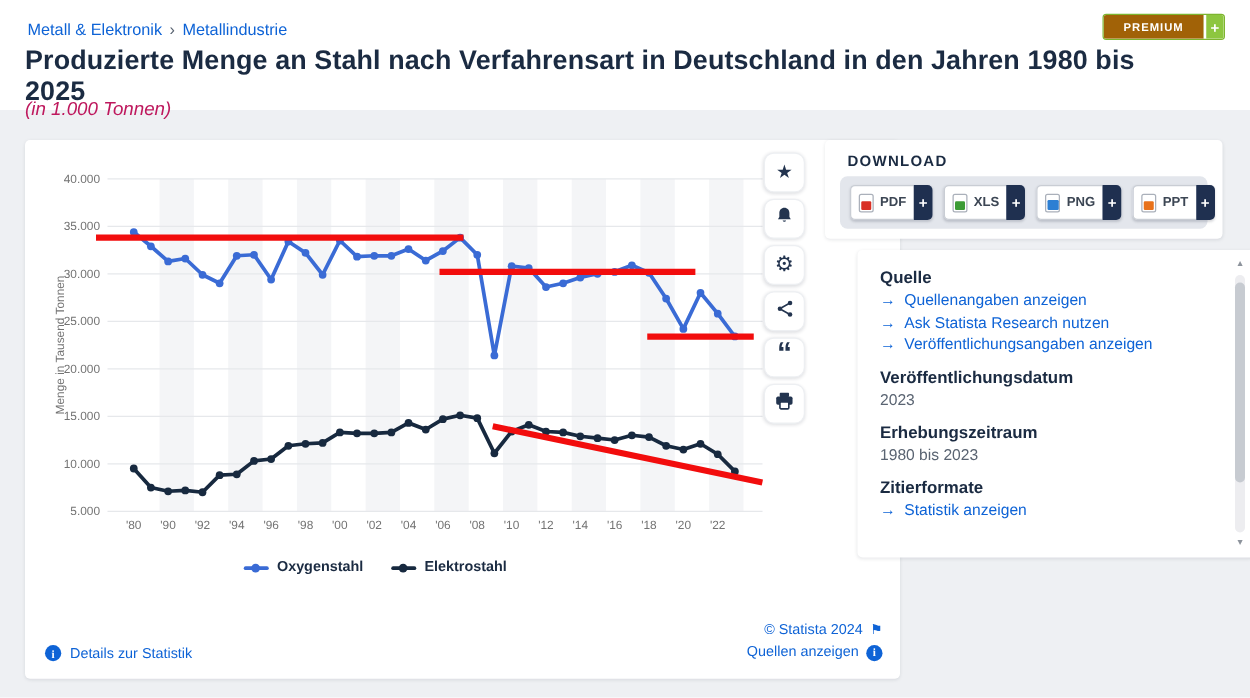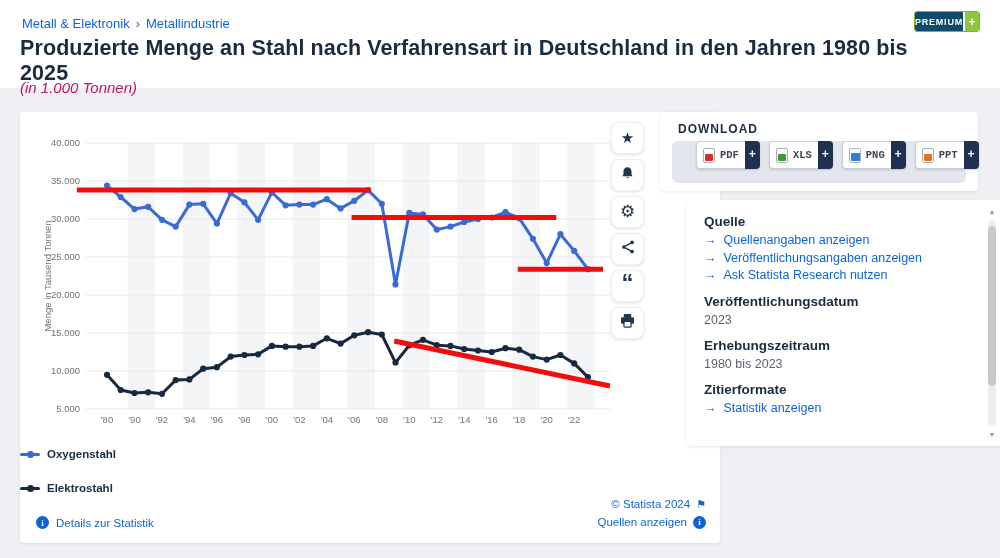--- a/index.html
+++ b/index.html
@@ -7,53 +7,53 @@
   body { font-family:"Liberation Sans", sans-serif; background:#eef0f3; position:relative; overflow:hidden; }
 
   
   .header { position:absolute; left:0; top:0; width:1000px; height:88px; background:#ffffff; }
   .breadcrumb { position:absolute; left:22px; top:16px; font-size:13px; }
   .breadcrumb a { color:#0e63d6; text-decoration:none; cursor:pointer; }
   .breadcrumb .sep { color:#5a6472; margin:0 6px; }
   .page-title { position:absolute; left:20px; top:36px; width:920px; font-size:21.5px; font-weight:bold; color:#1b2b42; letter-spacing:.1px; }
   .page-subtitle { position:absolute; left:20px; top:79px; font-size:15px; font-style:italic; color:#be185d; }
   .premium-badge { position:absolute; right:20px; top:11px; display:flex; align-items:stretch; border:1px solid #7db52f; border-radius:3px; overflow:hidden; background:#fff; cursor:pointer; }
-  .premium-badge .pb-label { background:#0c4a6e; color:#fff; font-size:9px; font-weight:bold; letter-spacing:.8px; padding:5px 0 4px; }
+  .premium-badge .pb-label { background:#a16207; color:#fff; font-size:9px; font-weight:bold; letter-spacing:.8px; padding:5px 16px 4px; }
   .premium-badge .pb-plus { background:#8dc63f; color:#fff; font-size:12px; font-weight:bold; width:16px; display:flex; align-items:center; justify-content:center; border-left:2px solid #fff; }
 
   
   .card { position:absolute; background:#fff; border-radius:4px; box-shadow:0 1px 3px rgba(20,30,50,.10); }
   .chart-card { left:20px; top:112px; width:700px; height:431px; }
   .download-card { left:660px; top:112px; width:318px; height:79px; }
   .info-card { left:686px; top:200px; width:318px; height:246px; overflow:hidden; }
 
   
   #chart-svg { position:absolute; left:0; top:0; }
-  .legend { position:absolute; left:0; top:336px; width:560px; display:flex; justify-content:center; gap:22px;flex-direction:column; }
+  .legend { position:absolute; left:0; top:336px; width:560px; display:flex; justify-content:center; gap:22px; }
   .legend-item { display:flex; align-items:center; gap:7px; cursor:pointer; }
   .lg-line { position:relative; width:20px; height:3px; border-radius:2px; }
   .lg-dot { position:absolute; left:6.5px; top:-2px; width:7px; height:7px; border-radius:50%; }
   .legend-label { font-size:11.5px; font-weight:bold; color:#1b2b42; }
 
   
   .toolbar { position:absolute; left:611px; top:122px; display:flex; flex-direction:column; gap:5px; z-index:5; }
   .tool-btn { width:33px; height:32px; background:#fff; border:1px solid #edeff2; border-radius:8px; box-shadow:0 1px 3px rgba(20,30,50,.14); display:flex; align-items:center; justify-content:center; color:#23344f; cursor:pointer; overflow:hidden; }
   .tool-btn .glyph { font-size:15px; line-height:1; color:#23344f; }
   .tool-btn .glyph.quote { font-size:24px; line-height:0; transform:translateY(7px); font-weight:bold; }
 
   
   .chart-footer-left { position:absolute; left:16px; bottom:14px; display:flex; align-items:center; gap:7px; font-size:11.5px; color:#0e63d6; cursor:pointer; }
   .chart-footer-right { position:absolute; right:14px; bottom:12px; text-align:right; font-size:11.5px; color:#0e63d6; line-height:18px; }
   .chart-footer-right .row { display:flex; justify-content:flex-end; align-items:center; gap:6px; cursor:pointer; }
   .info-circle { display:inline-flex; width:13px; height:13px; border-radius:50%; background:#0e63d6; color:#fff; font-size:9px; font-weight:bold; align-items:center; justify-content:center; font-family:"Liberation Serif", serif; }
   .flag-glyph { font-size:11px; color:#0e63d6; }
 
   
   .dl-heading { position:absolute; left:18px; top:10px; font-size:12px; font-weight:bold; letter-spacing:1px; color:#1b2b42; }
-  .dl-tray { position:absolute; left:12px; top:29px; width:294px; height:42px; background:#e3e6ec; border-radius:6px; display:flex; justify-content:flex-start; gap:9px; padding:0 24px;font-family:Liberation Mono, monospace; }
+  .dl-tray { position:absolute; left:12px; top:29px; width:294px; height:42px; background:#e3e6ec; border-radius:6px; display:flex; align-items:center; justify-content:flex-start; gap:9px; padding:0 8px; }
   .dl-btn { display:flex; align-items:stretch; height:28px; border-radius:4px; box-shadow:0 1px 2px rgba(20,30,50,.18); cursor:pointer; }
   .dl-main { display:flex; align-items:center; gap:5px; background:#fff; border:1px solid #c9cdd4; border-right:none; border-radius:4px 0 0 4px; padding:0 6px 0 6px; }
   .dl-label { font-size:10.5px; font-weight:bold; color:#3c4654; }
   .doc { position:relative; width:12px; height:15px; background:#fff; border:1px solid #aab0ba; border-radius:2px; }
   .doc::after { content:""; position:absolute; left:1px; bottom:1px; width:8px; height:7px; border-radius:1px; }
   .doc.pdf::after { background:#d93025; }
   .doc.xls::after { background:#3c9b35; }
   .doc.png::after { background:#2d7fd3; width:9px; height:8px; }
   .doc.ppt::after { background:#e8711a; }
   .dl-plus { width:15px; background:#1f3050; color:#fff; font-size:12px; font-weight:bold; display:flex; align-items:center; justify-content:center; border-radius:0 4px 4px 0; }
@@ -317,22 +317,22 @@
         <div class="dl-plus">+</div>
       </div>
     </div>
 </div>
 
 <div class="card info-card">
   <div class="info-content" id="info-content">
       <div class="info-section">
         <div class="info-heading">Quelle</div>
         <a class="info-link">Quellenangaben anzeigen</a>
+        <a class="info-link">Ask Statista Research nutzen</a>
         <a class="info-link">Veröffentlichungsangaben anzeigen</a>
-        <a class="info-link">Ask Statista Research nutzen</a>
       </div>
       <div class="info-section">
         <div class="info-heading">Veröffentlichungsdatum</div>
         <div class="info-text">2023</div>
       </div>
       <div class="info-section">
         <div class="info-heading">Erhebungszeitraum</div>
         <div class="info-text">1980 bis 2023</div>
       </div>
       <div class="info-section">

